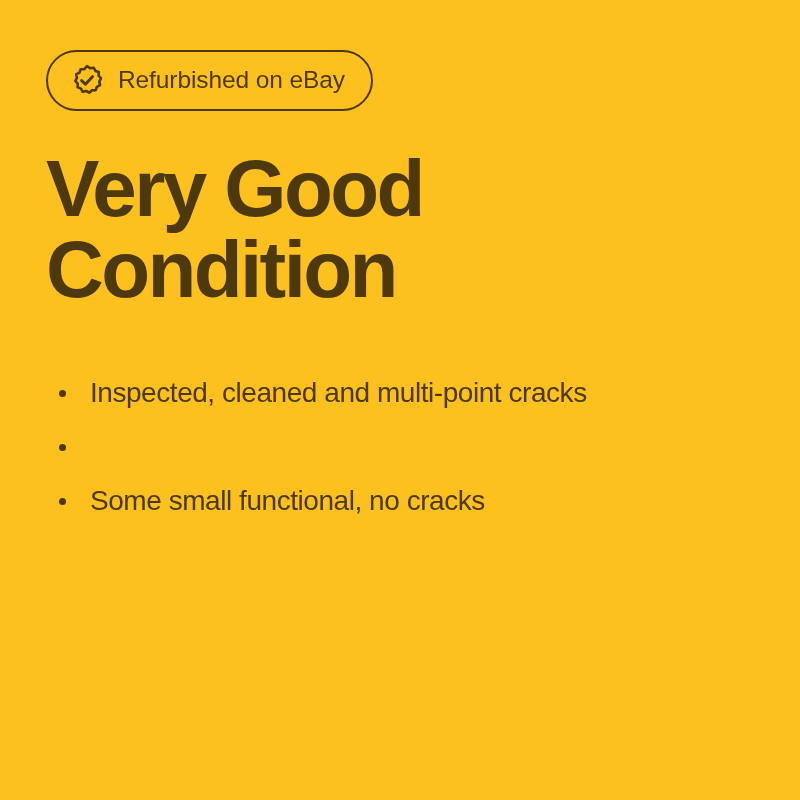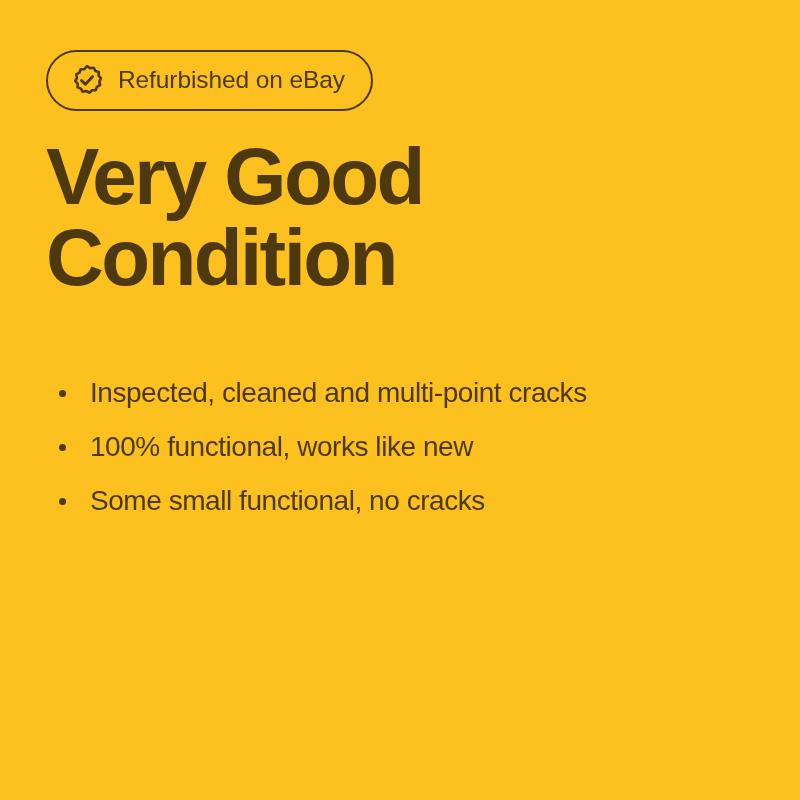--- a/index.html
+++ b/index.html
@@ -52,21 +52,21 @@
     letter-spacing: -0.1px;
     color: #4E390F;
     white-space: nowrap;
     line-height: 1;
   }
 
   
   #heading {
     position: absolute;
     left: 46px;
-    top: 136px;
+    top: 148px;
     width: 700px;
     margin: 0;
     font-size: 80px;
     font-weight: 700;
     line-height: 81px;
     letter-spacing: -2.6px;
     color: #4E390F;
   }
 
   #heading .hl {
@@ -138,21 +138,20 @@
     <span class="hl">Condition</span>
   </h1>
 
   <ul id="feature-list">
     <li class="feature-item">
       <span class="feature-bullet"></span>
       <span class="feature-text">Inspected, cleaned and multi-point cracks</span>
     </li>
     <li class="feature-item">
       <span class="feature-bullet"></span>
-      <span class="feature-text">100% functional, works like new</span>
     </li>
     <li class="feature-item">
       <span class="feature-bullet"></span>
       <span class="feature-text">Some small functional, no cracks</span>
     </li>
   </ul>
 
 </div>
 
 </body></html>

